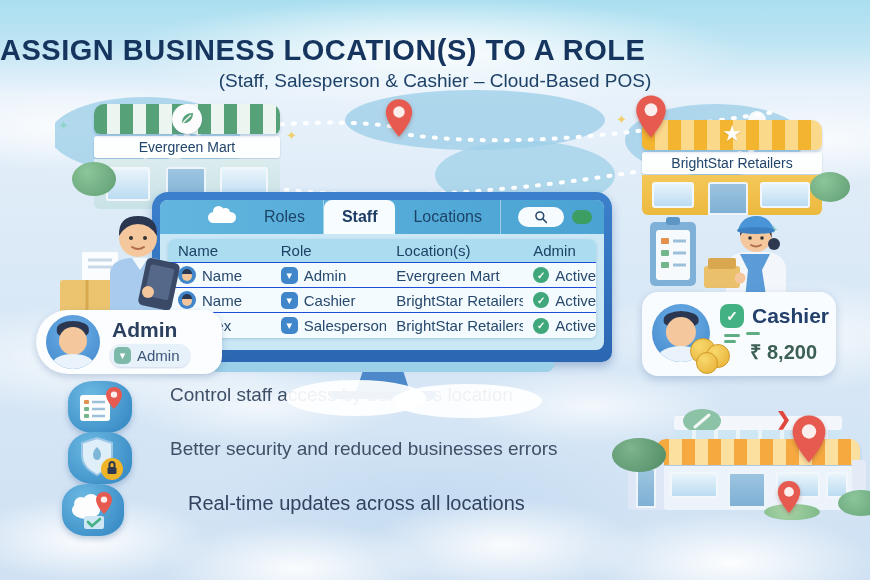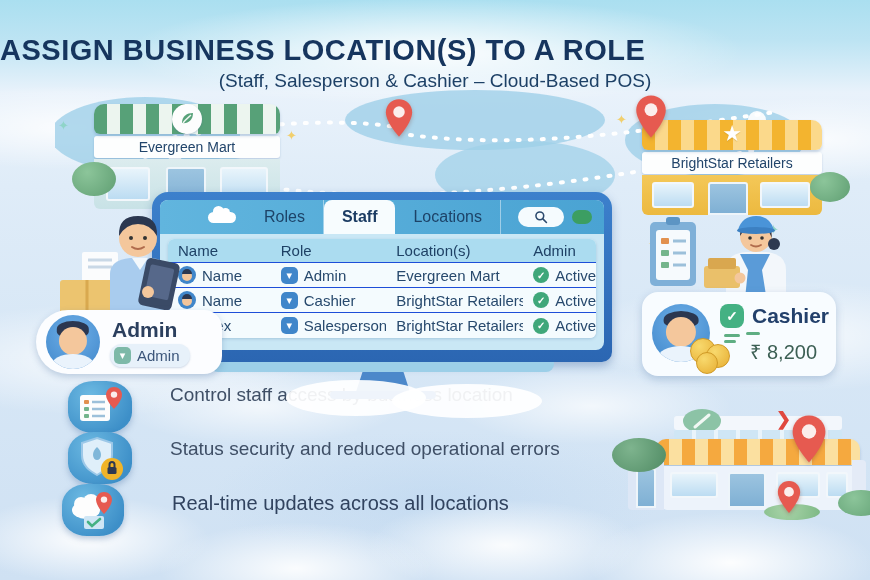--- a/index.html
+++ b/index.html
@@ -105,30 +105,30 @@
     border-radius:12px;display:flex;align-items:center;gap:6px;font-size:15px;color:#3c567a;
     box-shadow:0 1px 2px rgba(70,110,160,.25);}
   .chip-badge{width:17px;height:17px;border-radius:5px;background:#7db9a8;color:#fff;display:flex;
     align-items:center;justify-content:center;font-size:11px;}
   .cashier-card{left:642px;top:292px;width:194px;height:84px;background:#f8fcff;border-radius:16px;
     box-shadow:0 3px 8px rgba(70,110,160,.3);z-index:8;}
   .cashier-head{position:absolute;left:78px;top:12px;display:flex;align-items:center;gap:8px;}
   .cashier-check{width:24px;height:24px;border-radius:8px;background:#44b183;color:#fff;display:flex;
     align-items:center;justify-content:center;font-size:14px;font-weight:bold;}
   .cashier-label{font-size:21px;font-weight:bold;color:#23406b;}
-  .cashier-amount{position:absolute;left:108px;top:46px;font-size:20px;font-weight:normal;color:#3c5f54;}
+  .cashier-amount{position:absolute;left:108px;top:46px;font-size:20px;font-weight:bold;color:#3c5f54;}
   .sync-dash{position:absolute;height:3px;border-radius:2px;background:#5fae83;}
   .coin{position:absolute;border-radius:50%;background:radial-gradient(circle at 35% 30%,#f8d96d,#e7ae33);
     border:1px solid #d09a26;z-index:9;}
   
   .benefit-icon{z-index:3;border-radius:50%;
     background:radial-gradient(circle at 35% 28%,#6cb9e2,#3d8fc8 78%);
     box-shadow:0 3px 6px rgba(70,110,160,.35);display:flex;align-items:center;justify-content:center;}
   .benefit-line{z-index:3;font-size:19px;color:#3f4f66;white-space:nowrap;}
-  .benefit-line.big{font-size:20px;color:#31435f;font-weight:500;}
+  .benefit-line.big{font-size:20px;color:#31435f;font-weight:500;margin-left:16px;}
   
   .person{z-index:6;}
   
   .parapet{position:absolute;background:#f3f7fc;border-radius:3px;}
   .glassband{position:absolute;background:repeating-linear-gradient(90deg,#cfe6f5 0 18px,#e9f4fb 18px 22px);border-radius:2px;}
   .grass{position:absolute;background:radial-gradient(circle at 40% 30%,#a9d4a9,#7cb884);border-radius:50%;z-index:3;}
   .red-chev{position:absolute;color:#e0483f;font-weight:bold;z-index:3;}
 </style>
 </head>
 <body>
@@ -387,21 +387,21 @@
       <ellipse cx="18" cy="22" rx="14" ry="9" fill="#fdfdfd"></ellipse>
       <circle cx="13" cy="16" r="7" fill="#fdfdfd"></circle>
         <circle cx="23" cy="14" r="8" fill="#fdfdfd"></circle>
       <rect x="16" y="28" width="20" height="13" rx="2" fill="#cfe6f5"></rect>
       <path d="M20 34 l4 4 l8 -7" stroke="#44b183" stroke-width="2.6" fill="none" stroke-linecap="round"></path>
       <path d="M36 4 C31.5 4 28 7.4 28 11.8 C28 18 36 26 36 26 C36 26 44 18 44 11.8 C44 7.4 40.5 4 36 4 Z" fill="#e65a50"></path>
       <circle cx="36" cy="11.6" r="3.2" fill="#fbeeec"></circle>
     </svg>
   </div>
   <div class="abs benefit-line" style="left:170px;top:384px;">Control staff access by business location</div>
-  <div class="abs benefit-line" style="left:170px;top:438px;">Status security and reduced operational errors</div>
+  <div class="abs benefit-line" style="left:170px;top:438px;">Better security and reduced businesses errors</div>
   <div class="abs benefit-line big" style="left:172px;top:492px;">Real-time updates across all locations</div>
 
   <div class="abs store" style="left:626px;top:408px;width:240px;height:120px;">
     <div class="parapet" style="left:48px;top:8px;width:168px;height:14px;"></div>
     <svg style="position:absolute;left:56px;top:0;" width="40" height="26" viewBox="0 0 40 26">
       <ellipse cx="20" cy="13" rx="19" ry="12" fill="#8cc3a6"></ellipse>
       <line x1="13" y1="19" x2="27" y2="7" stroke="#f2f8f4" stroke-width="3" stroke-linecap="round"></line>
     </svg>
     <span class="red-chev" style="left:150px;top:0px;font-size:18px;">❯</span>
     <div class="glassband" style="left:48px;top:22px;width:168px;height:9px;"></div>

